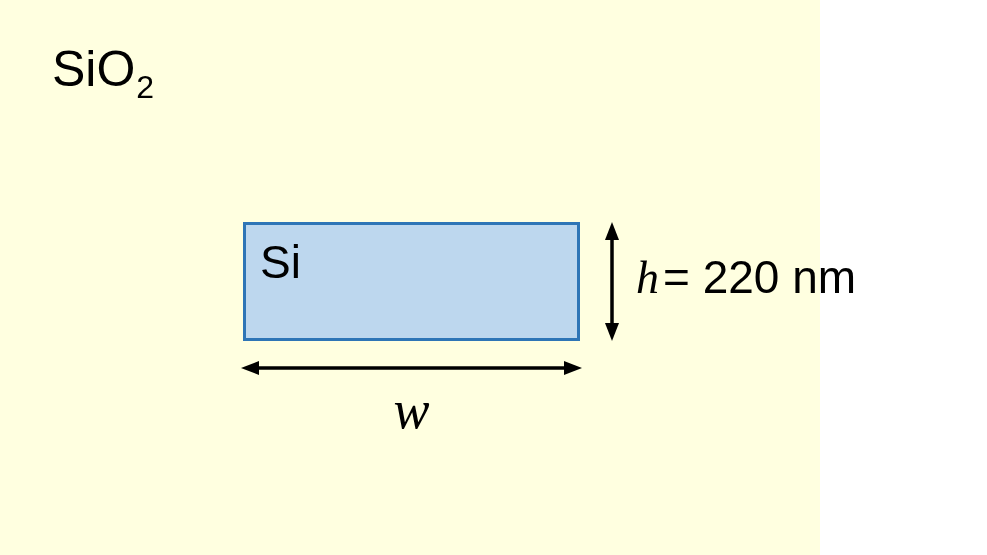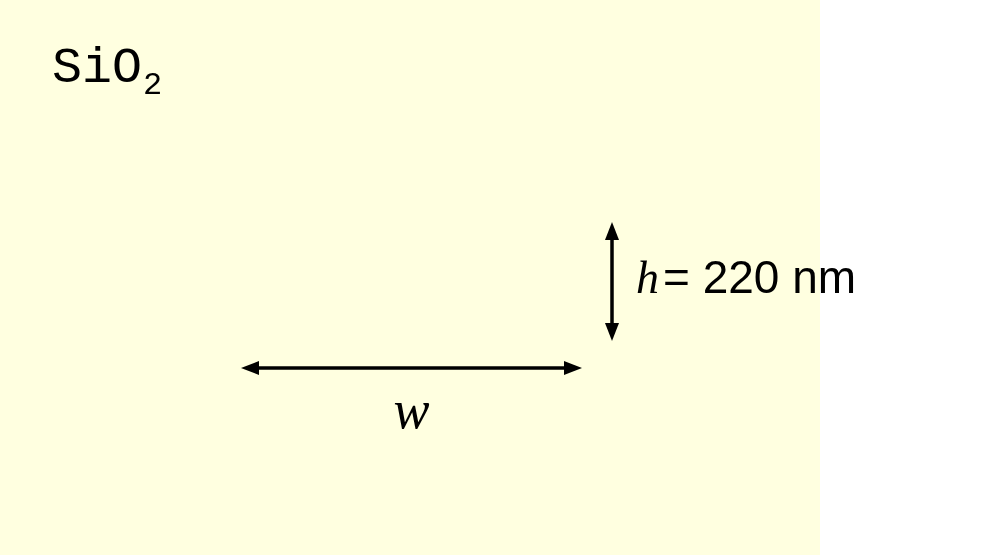--- a/index.html
+++ b/index.html
@@ -23,21 +23,20 @@
     height: 555px;
     background: #FFFFE0;
   }
   .sio2-label {
     position: absolute;
     left: 52px;
     top: 44px;
     font-size: 50px;
     color: #000000;
     line-height: 1;
-    font-family: Liberation Mono, monospace;
   }
   .sio2-label sub {
     font-size: 32px;
     vertical-align: baseline;
     position: relative;
     top: 12px;
     left: 1px;
   }
   .core-rect {
     position: absolute;
@@ -96,20 +95,23 @@
 <body>
 
 <div class="canvas">
 
   <div class="cladding"></div>
 
   <div class="sio2-label">
     <span>SiO</span><sub>2</sub>
   </div>
 
+  <div class="core-rect">
+    <div class="core-label">Si</div>
+  </div>
 
   <svg class="arrow-layer" viewBox="0 0 987 555" xmlns="http://www.w3.org/2000/svg">
 
     <g>
       <line x1="612" y1="238" x2="612" y2="326" stroke="#000000" stroke-width="3.5"></line>
       <polygon points="612,222 605,240 619,240" fill="#000000"></polygon>
       <polygon points="612,341 605,323 619,323" fill="#000000"></polygon>
     </g>
 
     <g>

